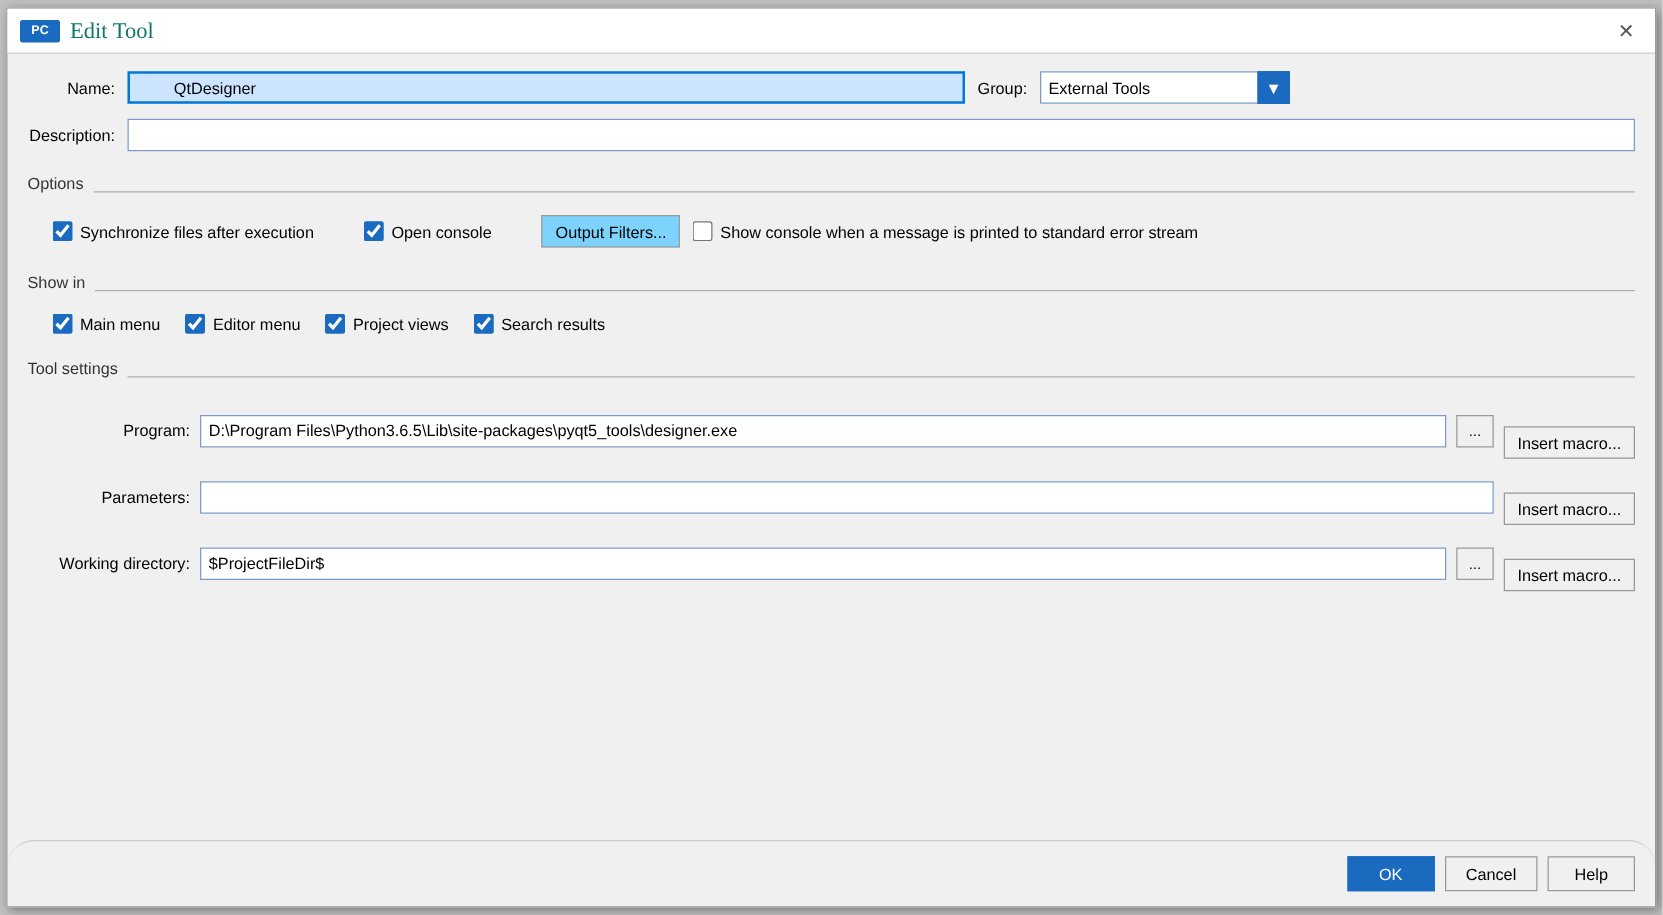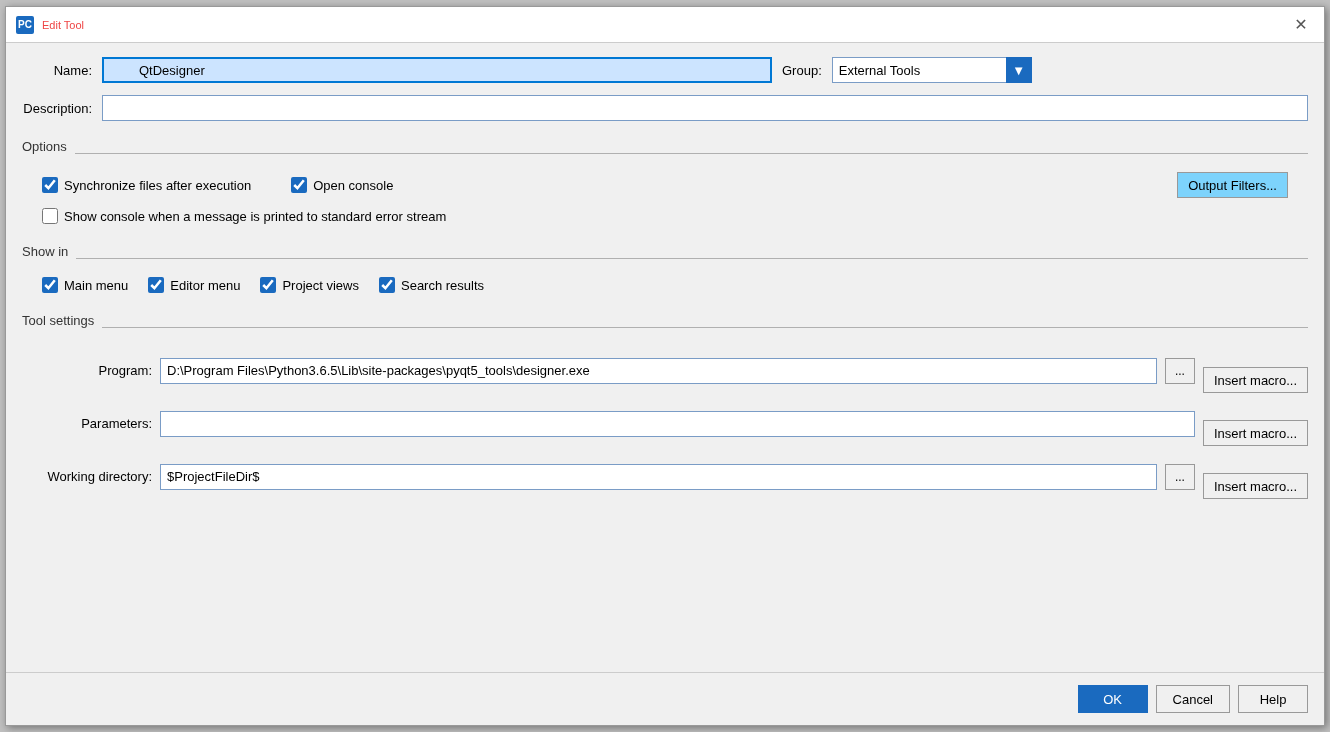--- a/index.html
+++ b/index.html
@@ -31,34 +31,35 @@
       justify-content: space-between;
       padding: 6px 10px;
       height: 36px;
     }
     .title-bar-left {
       display: flex;
       align-items: center;
       gap: 8px;
     }
     .title-icon {
-      width: 18px;
+      width: 32px;
       height: 18px;
       background: #1a6abf;
       border-radius: 2px;
       display: flex;
       align-items: center;
       justify-content: center;
       color: white;
       font-size: 10px;
       font-weight: bold;
     }
     .title-text {
-      font-size: 11px;
-      color: #ef4444;
+      font-size: 18px;
+      color: #0f766e;
+      font-family: Liberation Serif, serif;
     }
     .close-btn {
       width: 26px;
       height: 26px;
       background: none;
       border: none;
       cursor: pointer;
       font-size: 16px;
       color: #555;
       display: flex;
@@ -145,21 +146,20 @@
       white-space: nowrap;
     }
     .divider-line {
       flex: 1;
       height: 1px;
       background: #b0b0b0;
     }
     .options-content {
       padding: 6px 20px;
       display: flex;
-      flex-direction: column;
       gap: 10px;
     }
     .options-row {
       display: flex;
       align-items: center;
       gap: 40px;
     }
     .checkbox-item {
       display: flex;
       align-items: center;
@@ -227,20 +227,21 @@
       white-space: nowrap;
       margin-top: 19px;
     }
     .dialog-footer {
       display: flex;
       justify-content: flex-end;
       align-items: center;
       gap: 8px;
       padding: 12px 16px;
       border-top: 1px solid #ccc;
+      border-radius: 21px;
     }
     .btn-ok {
       height: 28px;
       padding: 0 20px;
       background: #1a6abf;
       color: white;
       border: 1px solid #1a6abf;
       font-size: 13px;
       cursor: pointer;
       min-width: 70px;

